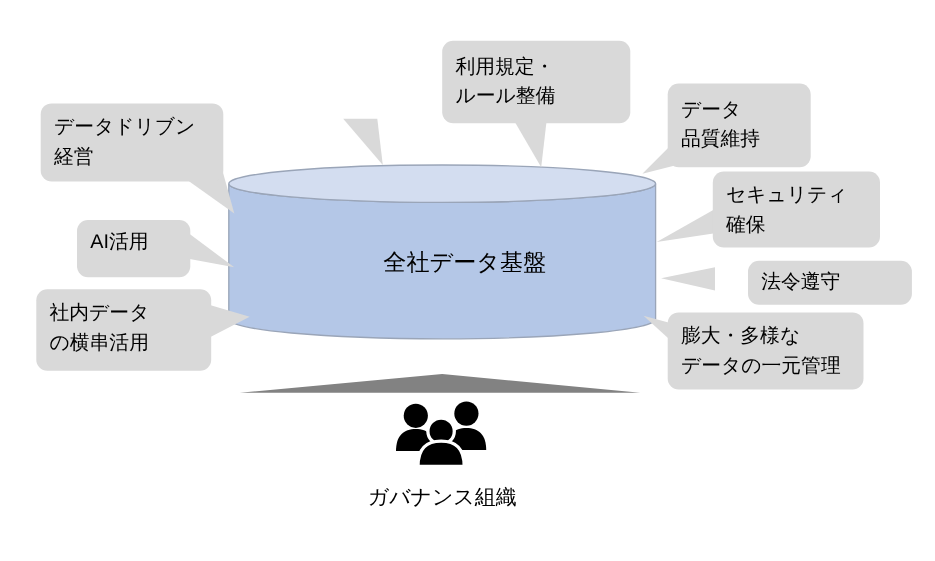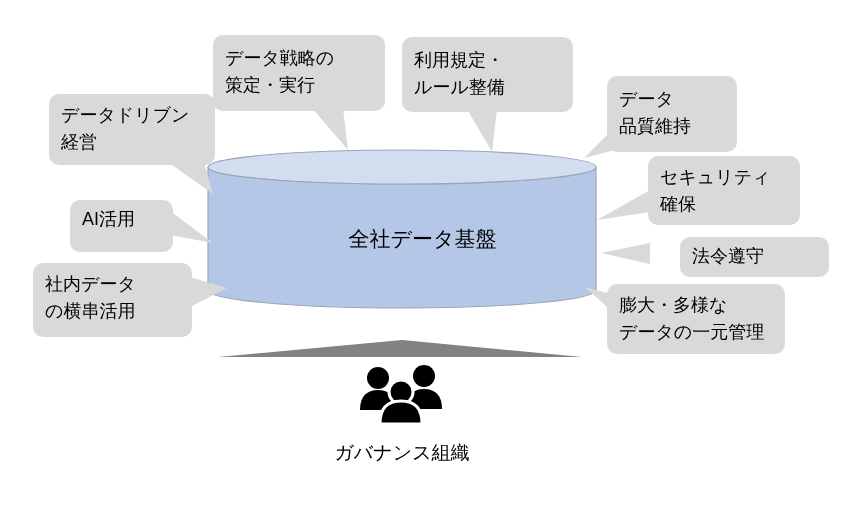--- a/index.html
+++ b/index.html
@@ -26,21 +26,21 @@
     position:absolute;
     box-sizing:border-box;
     background:var(--callout-bg);
     border-radius:10px;
     font-size:18px;
     line-height:27px;
     padding:8px 12px;
     white-space:pre-line;
     z-index:2;
   }
-  .co-data-driven{left:37px;top:94px;width:166px;height:71px;margin-left:12px;}
+  .co-data-driven{left:37px;top:94px;width:166px;height:71px;}
   .co-ai{left:70px;top:200px;width:103px;height:52px;padding-top:6px;}
   .co-internal{left:33px;top:263px;width:159px;height:74px;}
   .co-strategy{left:213px;top:35px;width:172px;height:76px;padding-top:10px;}
   .co-rules{left:402px;top:37px;width:171px;height:75px;padding-top:10px;}
   .co-quality{left:607px;top:76px;width:130px;height:76px;padding-top:10px;}
   .co-security{left:648px;top:156px;width:152px;height:69px;}
   .co-legal{left:680px;top:237px;width:149px;height:40px;padding-top:6px;}
   .co-bigdata{left:607px;top:284px;width:178px;height:70px;}
   .center-label{
     position:absolute;left:208px;top:226px;width:389px;
@@ -82,22 +82,20 @@
       <circle cx="401" cy="392" r="12" style="fill:var(--icon);stroke:var(--background);stroke-width:3"></circle>
       <path d="M380,424 C380,407 388,401 401,401 C414,401 422,407 422,424 Z" style="fill:var(--icon);stroke:var(--background);stroke-width:3"></path>
     </g>
   </svg>
 
   <div class="callout co-data-driven">データドリブン
 経営</div>
   <div class="callout co-ai">AI活用</div>
   <div class="callout co-internal">社内データ
 の横串活用</div>
-  <div class="callout co-strategy">データ戦略の
-策定・実行</div>
   <div class="callout co-rules">利用規定・
 ルール整備</div>
   <div class="callout co-quality">データ
 品質維持</div>
   <div class="callout co-security">セキュリティ
 確保</div>
   <div class="callout co-legal">法令遵守</div>
   <div class="callout co-bigdata">膨大・多様な
 データの一元管理</div>
 

